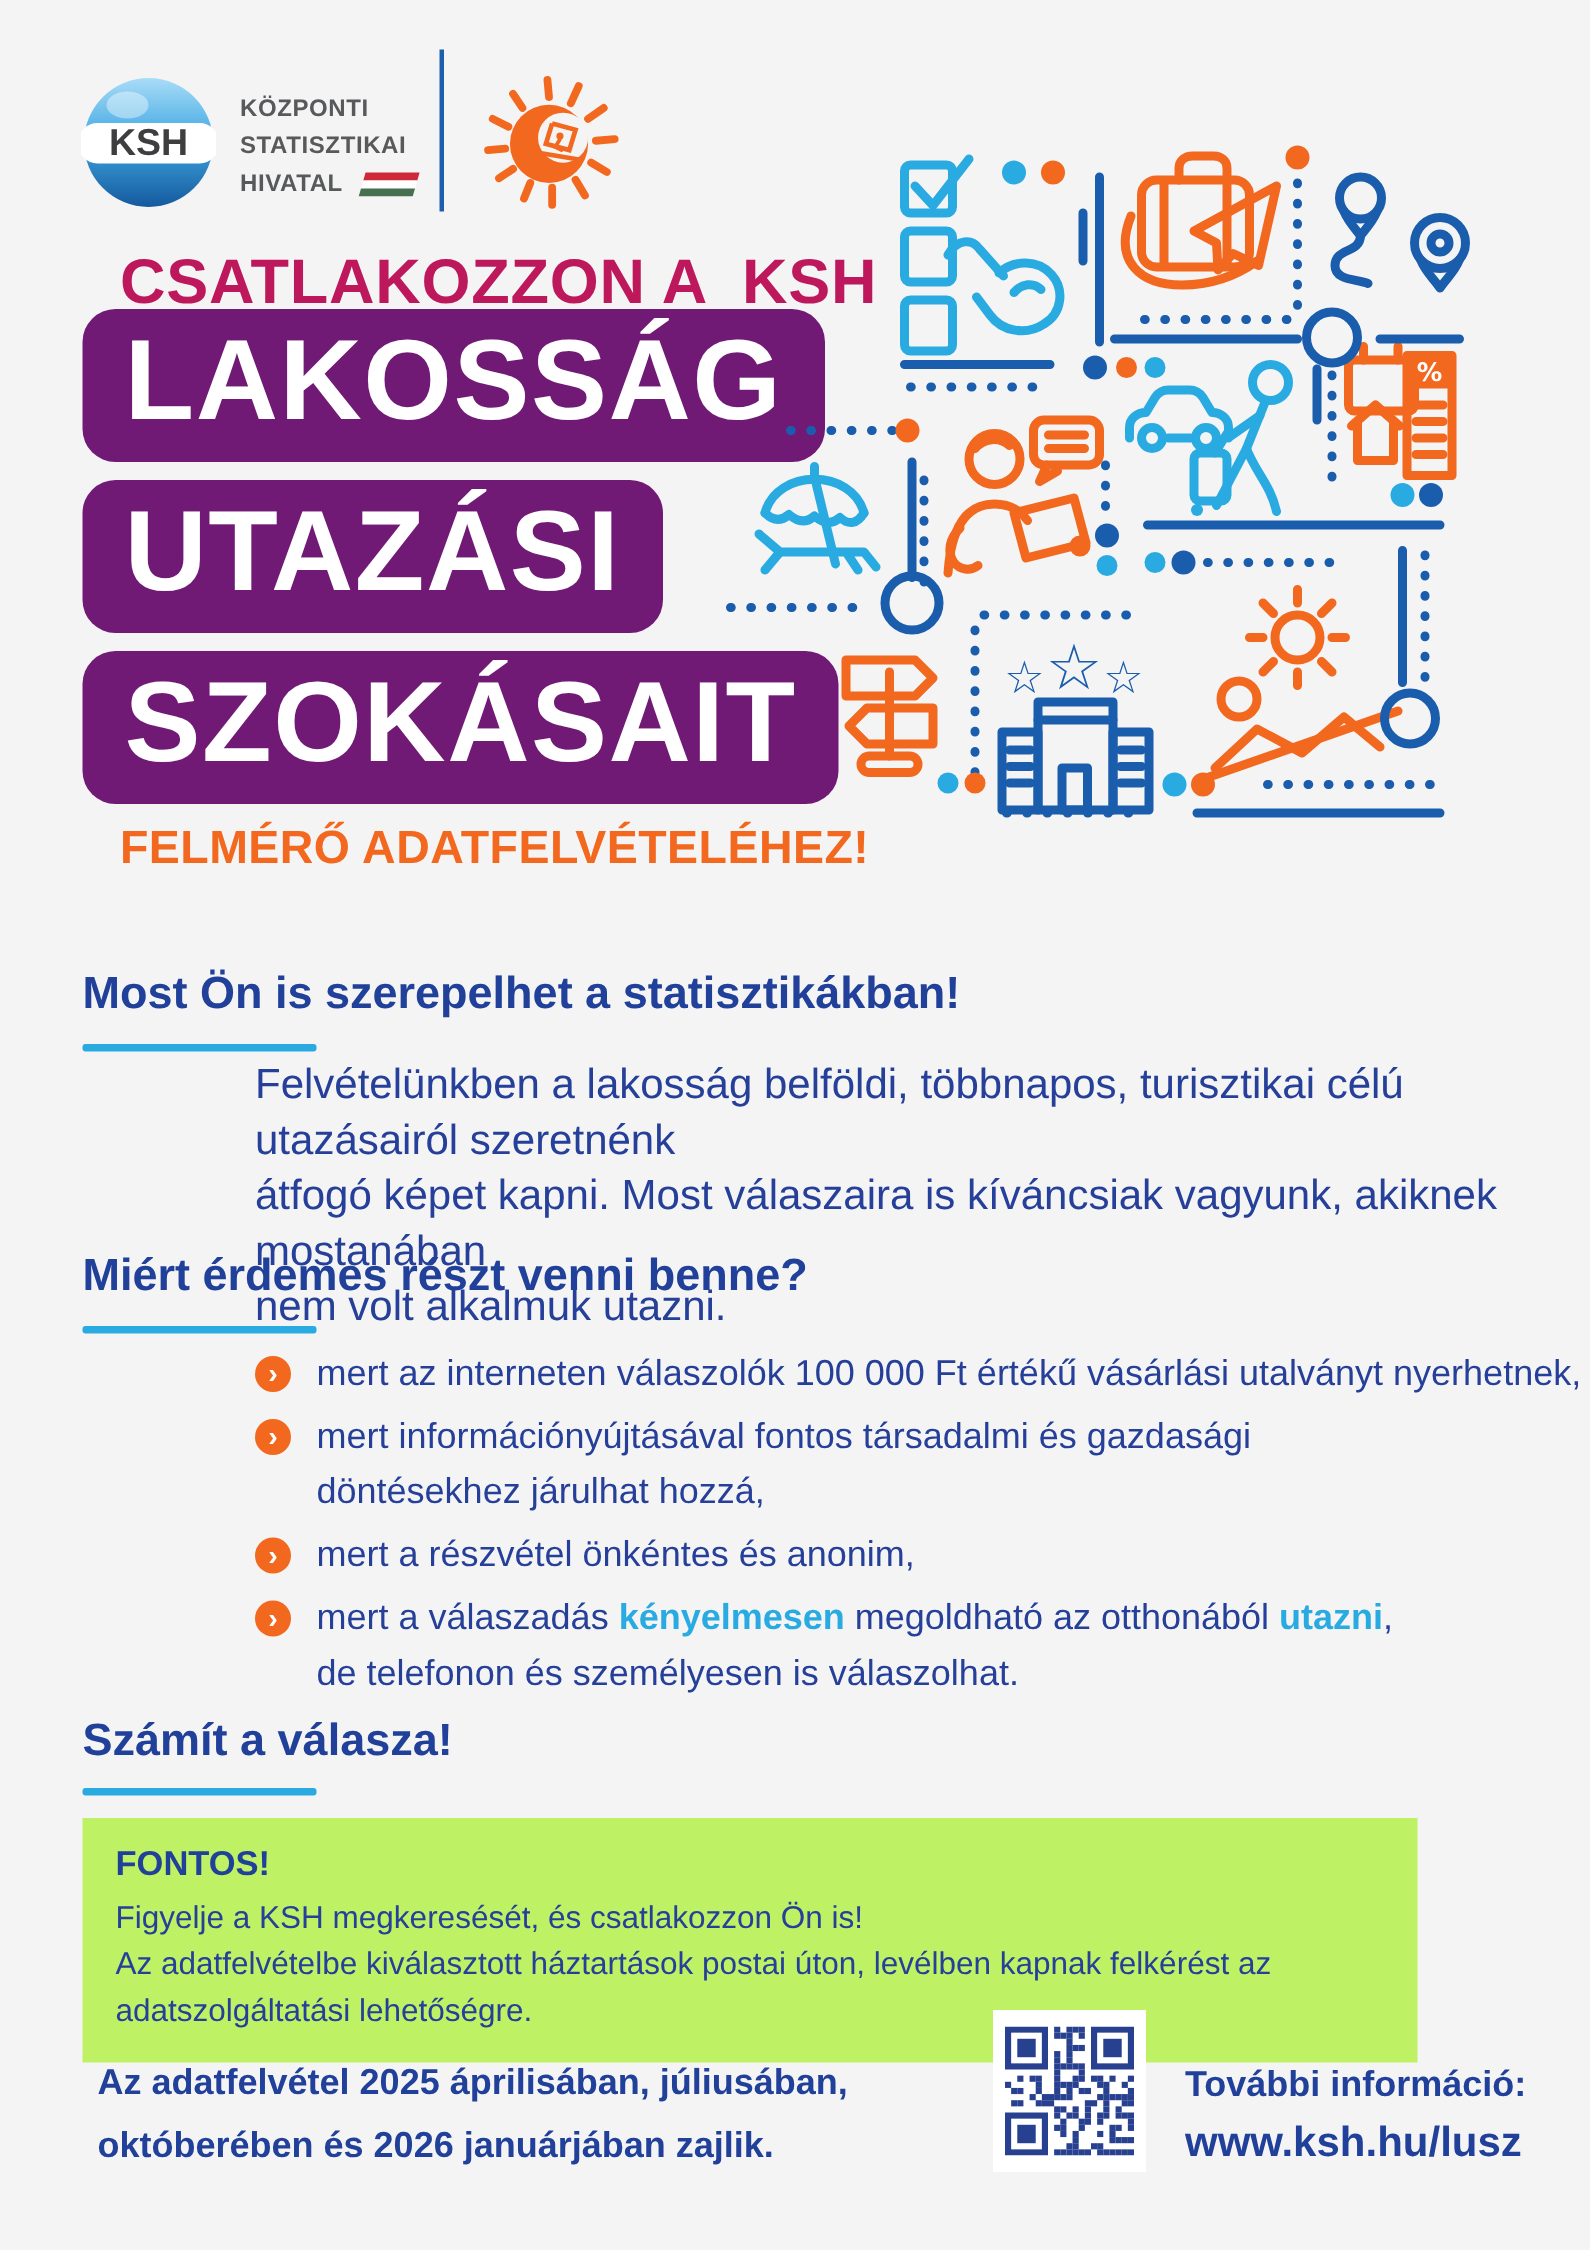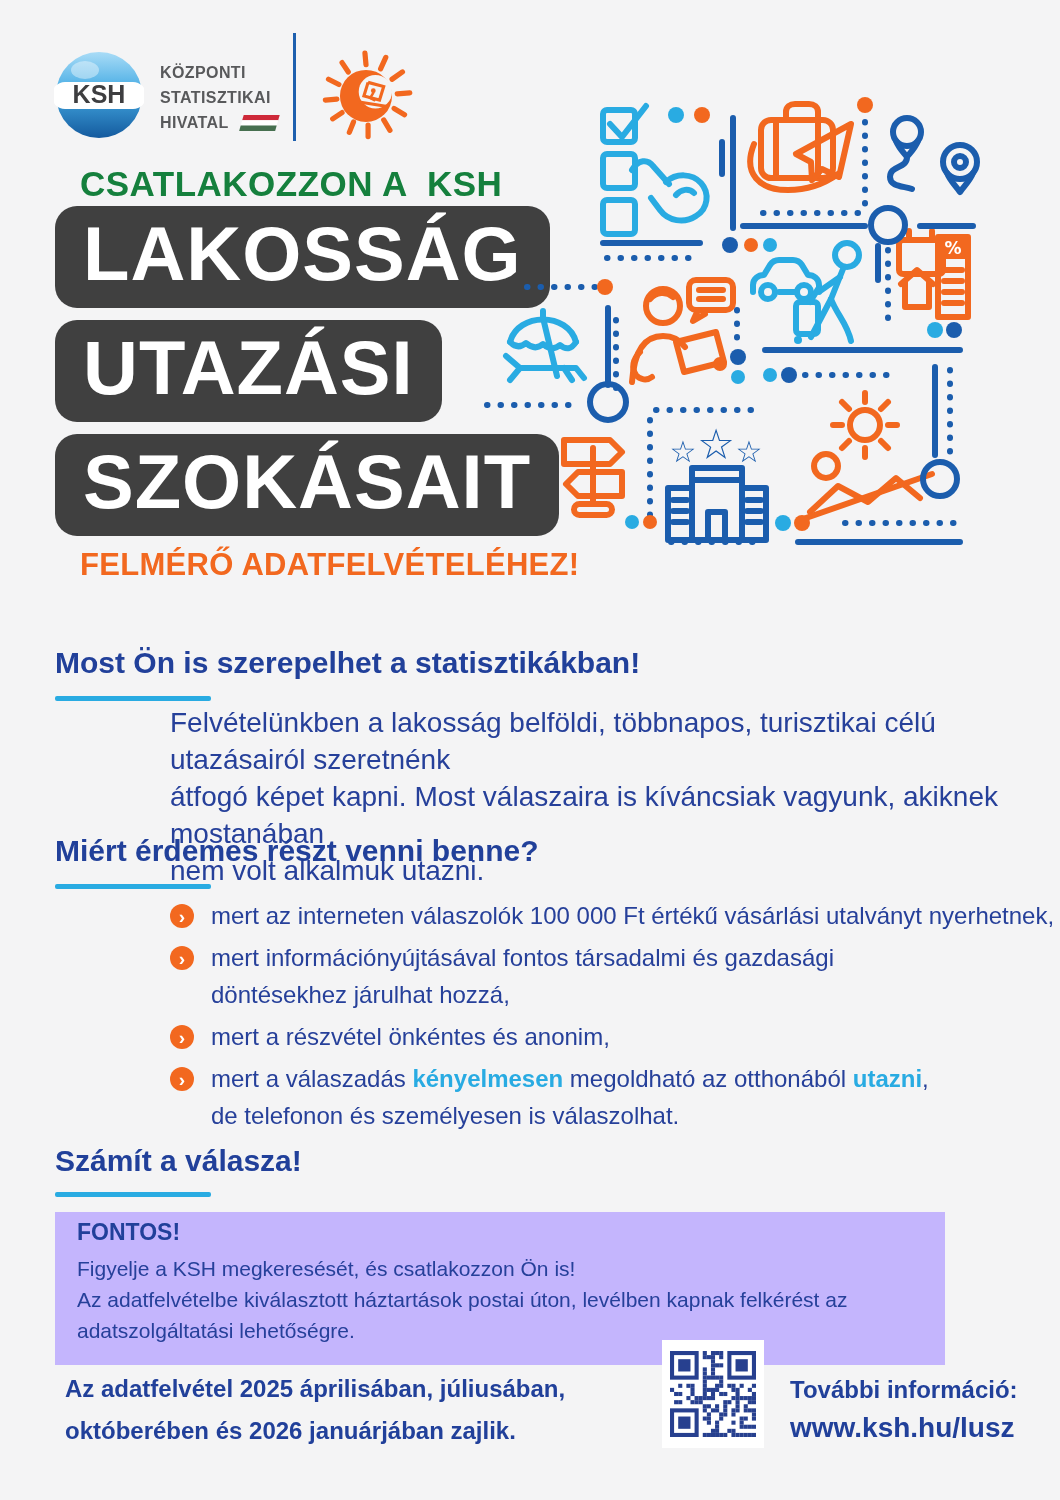--- a/index.html
+++ b/index.html
@@ -9,23 +9,23 @@
 
   
   .ksh-logo{left:54px;top:50px;width:90px;height:90px;}
   .org{left:160px;top:60px;font-weight:bold;font-size:16px;line-height:25px;color:#58595b;letter-spacing:.4px;}
   .org-line{display:block;}
   .org-line3{display:flex;align-items:center;gap:7px;}
   .divider{left:293px;top:33px;width:3px;height:108px;background:#1d5fae;}
   .sun-logo{left:316px;top:48px;width:100px;height:100px;}
 
   
-  .kicker{left:80px;top:164px;font-size:35px;font-weight:bold;color:#15803d;letter-spacing:.5px;white-space:pre;}
+  .kicker{left:80px;top:164px;font-size:42px;font-weight:bold;color:#be185d;letter-spacing:.5px;white-space:pre;}
   .badges{left:55px;top:206px;}
-  .badge{display:table;background:#404040;color:#ffffff;font-size:76px;font-weight:bold;letter-spacing:1px;
+  .badge{display:table;background:#701a75;color:#ffffff;font-size:76px;font-weight:bold;letter-spacing:1px;
          line-height:88px;padding:4px 28px 10px;border-radius:22px;margin-bottom:12px;}
   .subtitle{left:80px;top:547px;font-size:31px;font-weight:bold;color:#f2681f;letter-spacing:.3px;}
 
   
   .illu{left:480px;top:80px;width:545px;height:540px;}
   .s{fill:none;stroke-width:6;stroke-linecap:round;stroke-linejoin:round;}
   .db{stroke:#1b5dad;} .lb{stroke:#29abe2;} .or{stroke:#f2681f;}
   .dash{stroke-dasharray:0.5 13;}
 
   
@@ -36,21 +36,21 @@
   .h3{left:55px;top:1144px;} .u3{left:55px;top:1192px;}
   .paragraph{left:170px;top:704px;font-size:28px;line-height:37px;color:#26409a;}
   .line{display:block;}
   .bullets{left:170px;top:897px;font-size:24px;line-height:37px;color:#26409a;}
   .bullet{display:flex;gap:17px;margin-bottom:5px;}
   .bullet-icon{flex:none;width:24px;height:24px;margin-top:7px;border-radius:50%;background:#f2681f;color:#fff;
                font-size:19px;font-weight:bold;display:flex;align-items:center;justify-content:center;line-height:1;}
   .hl{color:#29abe2;font-weight:bold;margin-top:48px;}
 
   
-  .important{left:55px;top:1212px;width:890px;box-sizing:border-box;background:#c4b5fd;padding:7px 22px 19px;}
+  .important{left:55px;top:1212px;width:890px;box-sizing:border-box;background:#bef264;padding:17px 22px 19px;}
   .important-title{font-size:23px;font-weight:bold;color:#21409a;margin-bottom:7px;}
   .important-line{display:block;font-size:21px;line-height:31px;color:#26409a;}
 
   
   .schedule{left:65px;top:1368px;font-size:24px;font-weight:bold;color:#21409a;line-height:42px;}
   .qr-box{left:662px;top:1340px;width:102px;height:108px;background:#ffffff;display:flex;align-items:center;justify-content:center;}
   .info-label{left:790px;top:1376px;font-size:24px;font-weight:bold;color:#21409a;}
   .info-url{left:790px;top:1412px;font-size:28px;font-weight:bold;color:#21409a;}
 </style>
 </head>

